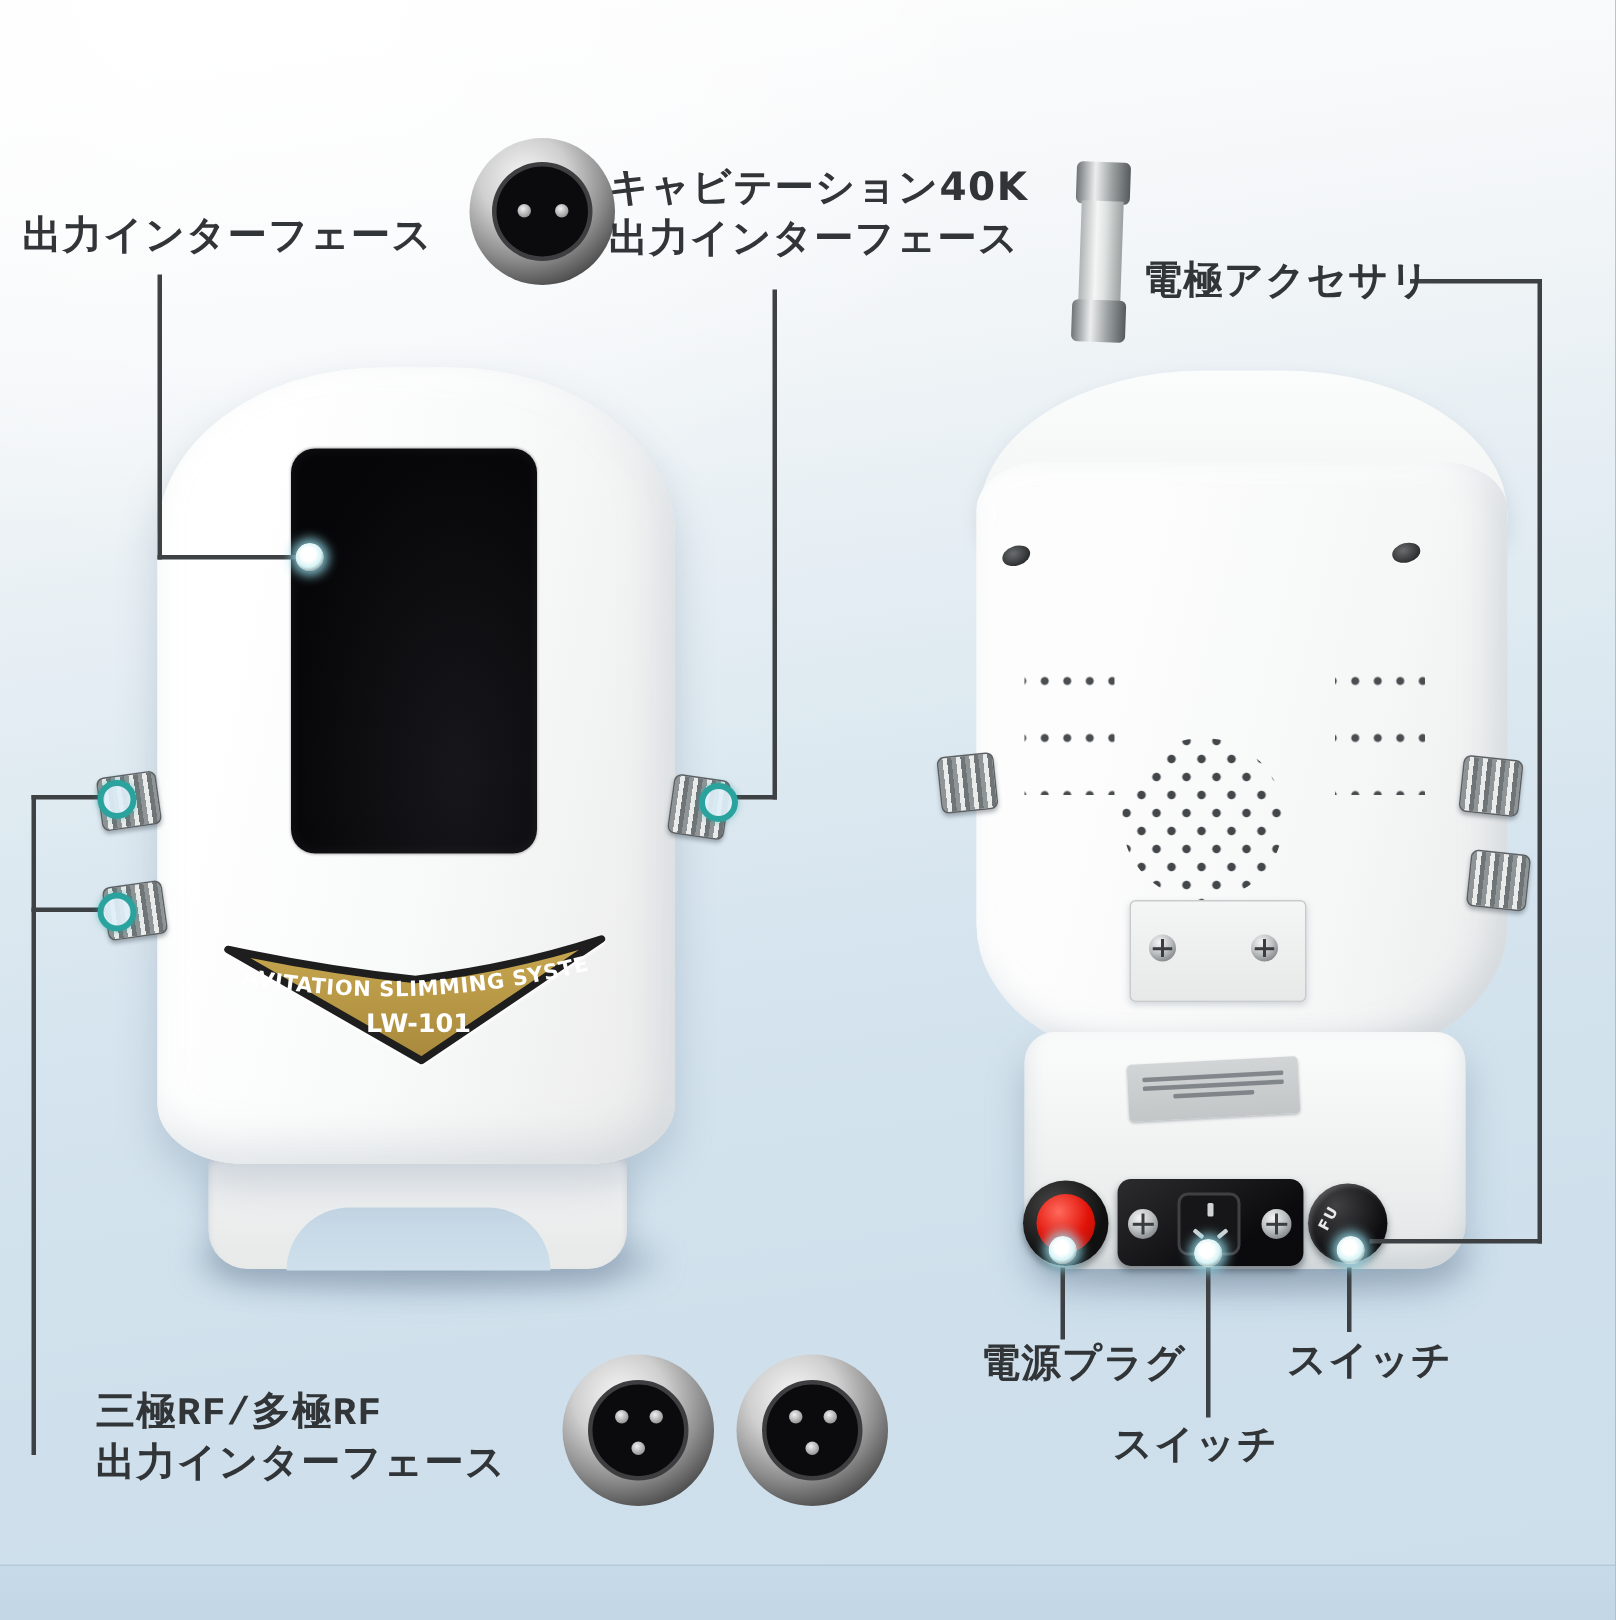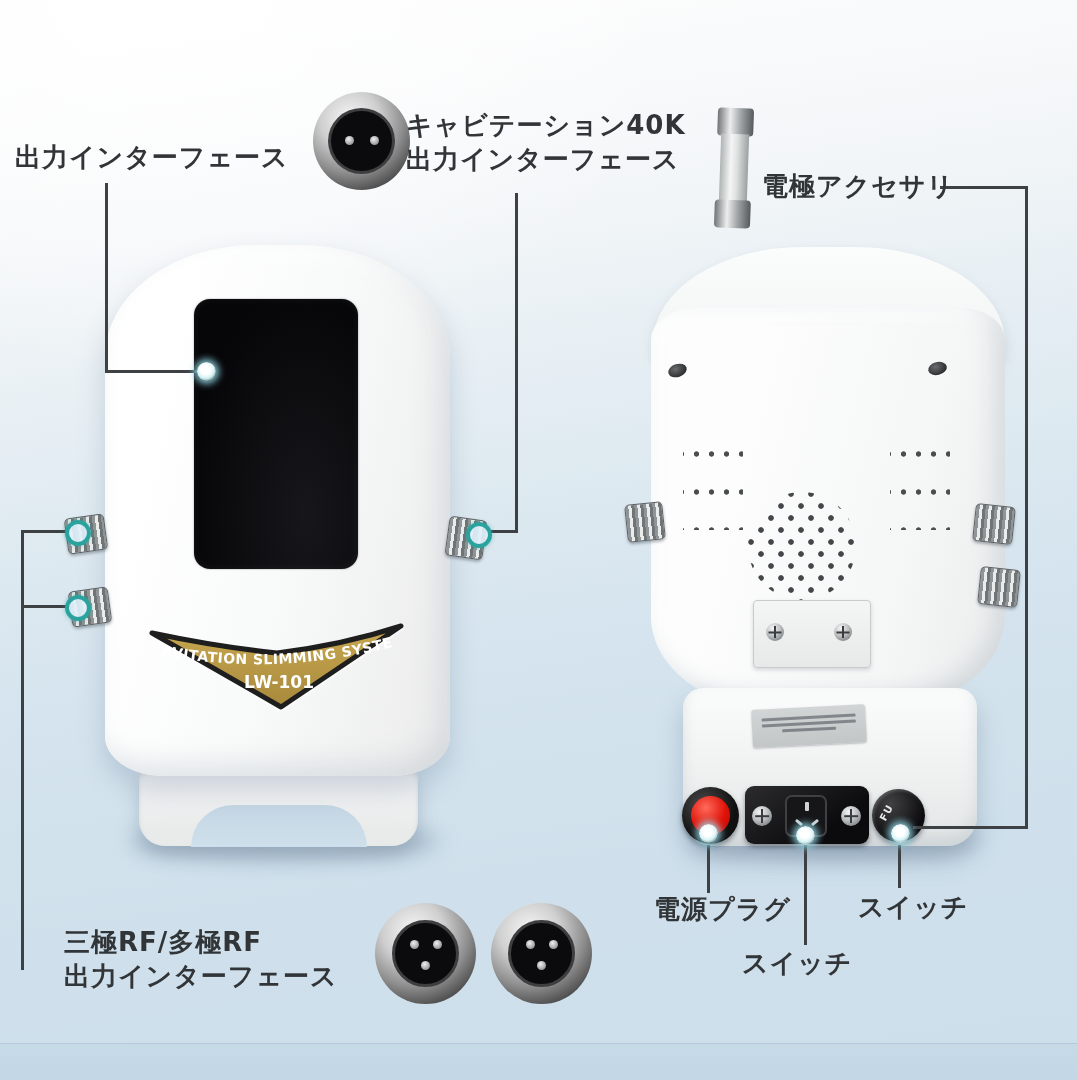--- a/index.html
+++ b/index.html
@@ -243,21 +243,21 @@
   <div class="glowdot" style="left:699px;top:824px;"></div>
   <div class="glowdot" style="left:796px;top:826px;"></div>
   <div class="glowdot" style="left:891px;top:824px;"></div>
 
   <div class="label" style="left:15px;top:140px;">出力インターフェース</div>
   <div class="label" style="left:406px;top:108px;">
     <div>キャビテーション40K</div>
     <div>出力インターフェース</div>
   </div>
   <div class="label" style="left:762px;top:170px;font-family:Liberation Serif, serif;">電極アクセサリ</div>
-  <div class="label" style="left:64px;top:925px;">
+  <div class="label" style="left:64px;top:925px;font-family:Liberation Mono, monospace;">
     <div>三極RF/多極RF</div>
     <div>出力インターフェース</div>
   </div>
   <div class="label" style="left:654px;top:892px;">電源プラグ</div>
   <div class="label" style="left:858px;top:890px;">スイッチ</div>
   <div class="label" style="left:742px;top:946px;">スイッチ</div>
 
 </div>
 
 </body></html>

